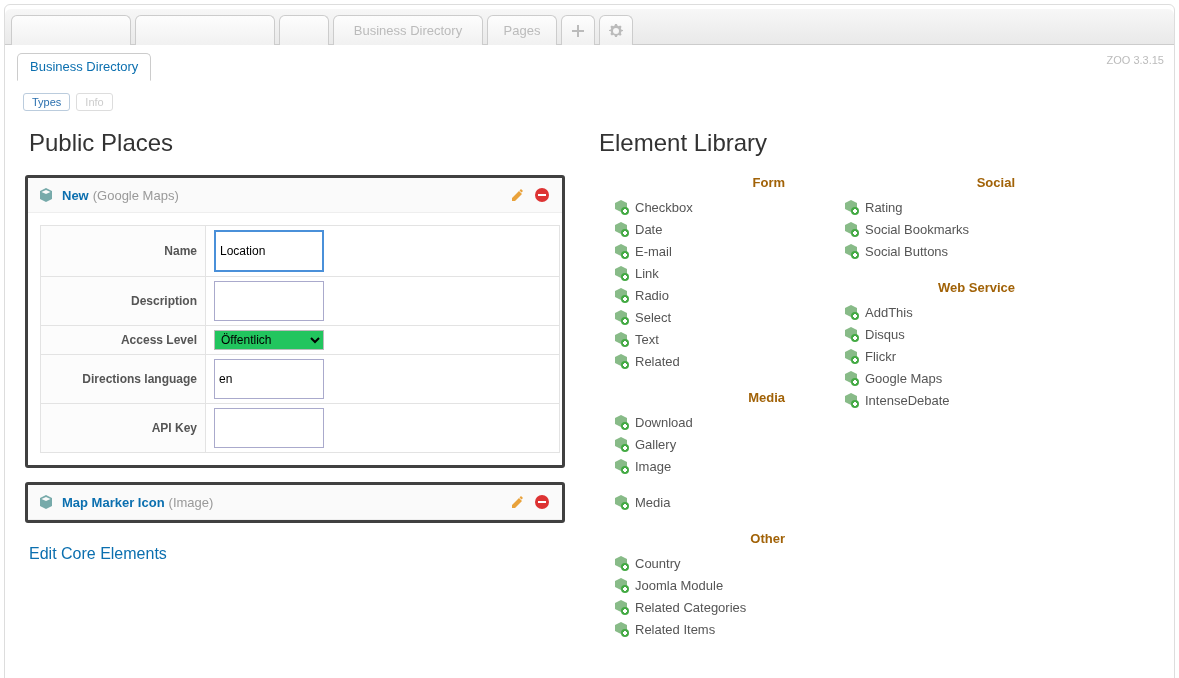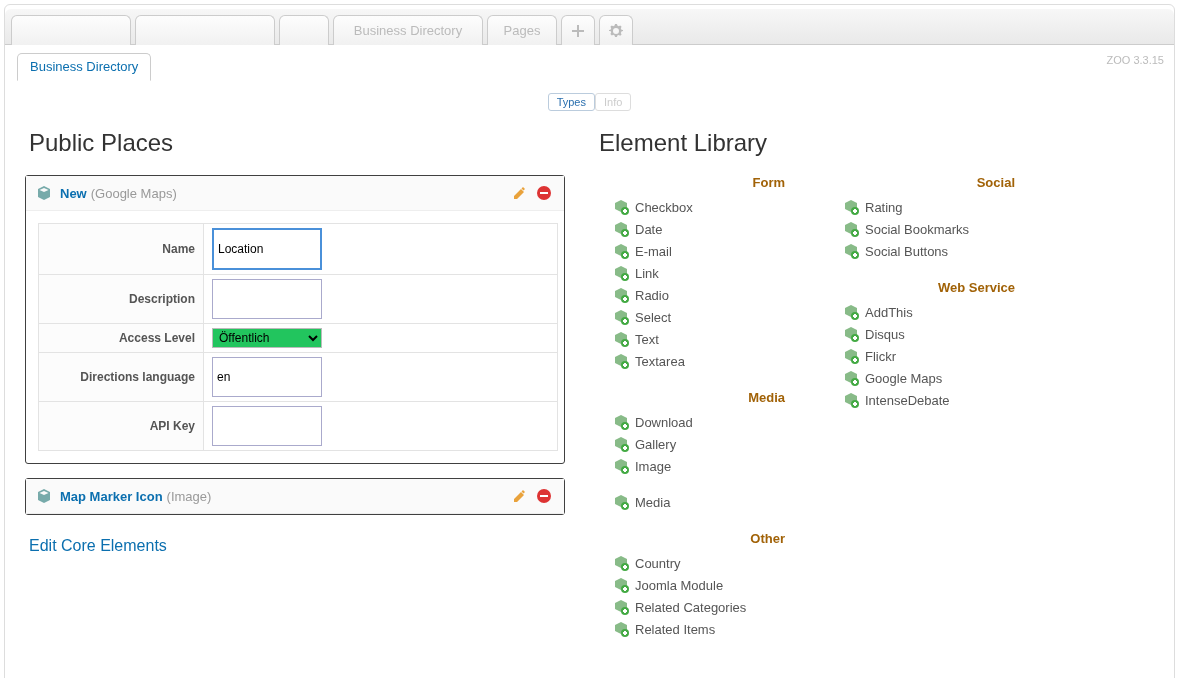--- a/index.html
+++ b/index.html
@@ -14,32 +14,32 @@
   .top-tab.small { min-width: 24px; padding: 6px 8px; }
   .version { position: absolute; right: 10px; bottom: -22px; color: #bbb; font-size: 11px; }
   
   
   .subbar { padding: 8px 12px 0 12px; }
   .sub-tabs { display: flex; gap: 4px; }
   .sub-tab { border: 1px solid #ccc; border-radius: 5px 5px 0 0; padding: 5px 12px 6px; color: #0B6FAF; font-size: 13px; cursor: pointer; background: #fff; }
   .sub-tab.active { border-bottom-color: #fff; }
   
   
-  .pillrow { display: flex; padding: 12px 18px 6px; justify-content: center; }
+  .pillrow { display: flex; gap: 6px; padding: 12px 18px 6px; }
   .pill { border: 1px solid #bcd; color: #2a6fae; background: #fff; border-radius: 3px; padding: 2px 8px; font-size: 11px; cursor: pointer; }
   .pill.disabled { color: #ccc; border-color: #ddd; }
   
   
   .main { display: flex; padding: 6px 20px 40px; gap: 30px; }
   .col-left  { width: 540px; }
   .col-right { flex: 1; }
   h2.section { font-family: Arial; font-weight: normal; font-size: 24px; color: #333; margin: 6px 0 18px 4px; }
   
   
-  .panel { border: 1px solid #404040; border-radius: 3px; margin-bottom: 14px; background: #fff; }
+  .panel { border: 3px solid #404040; border-radius: 3px; margin-bottom: 14px; background: #fff; }
   .panel-head { display: flex; align-items: center; padding: 7px 10px; border-bottom: 1px solid #eee; background: #fafafa; }
   .panel-head .drag { width: 16px; height: 16px; margin-right: 8px; }
   .panel-head .drag svg { width:16px;height:16px; }
   .panel-head .title-name { color: #0B6FAF; font-weight: bold; }
   .panel-head .title-type { color: #999; margin-left: 4px; }
   .panel-head .spacer { flex: 1; }
   .panel-head .icon-btn { width: 20px; height: 20px; display: flex; align-items:center; justify-content:center; cursor:pointer; margin-left: 4px; }
   .panel-head .icon-btn svg { width:16px;height:16px; }
   
   
@@ -242,21 +242,21 @@
                     <path d="M11 10h2v4h-2z M10 11h4v2h-4z" fill="#fff"></path>
                   </svg>
                   <span>Text</span>
                 </div>
                 <div class="lib-item">
                   <svg viewBox="0 0 16 16">
                     <path fill="#8b8" d="M8 1l6 3v6l-6 3-6-3V4l6-3z"></path>
                     <circle cx="12" cy="12" r="4" fill="#4a4"></circle>
                     <path d="M11 10h2v4h-2z M10 11h4v2h-4z" fill="#fff"></path>
                   </svg>
-                  <span>Textarea</span>
+                  <span>Related</span>
                 </div>
               </div>
               <div class="lib-group">
                 <div class="lib-group-title">Media</div>
                 <div class="lib-item">
                   <svg viewBox="0 0 16 16">
                     <path fill="#8b8" d="M8 1l6 3v6l-6 3-6-3V4l6-3z"></path>
                     <circle cx="12" cy="12" r="4" fill="#4a4"></circle>
                     <path d="M11 10h2v4h-2z M10 11h4v2h-4z" fill="#fff"></path>
                   </svg>

